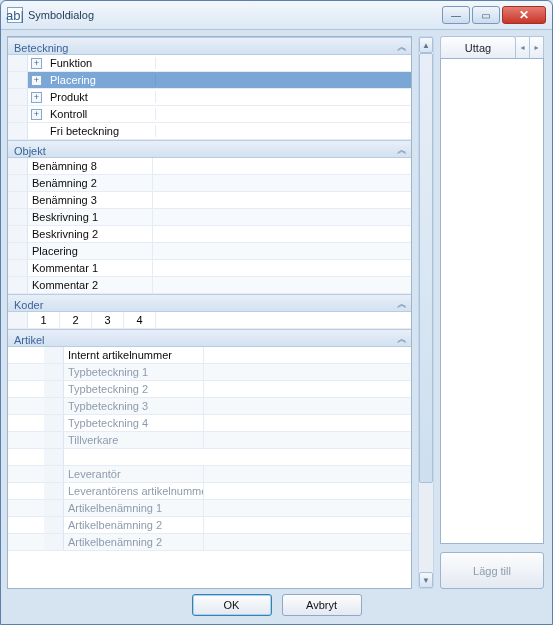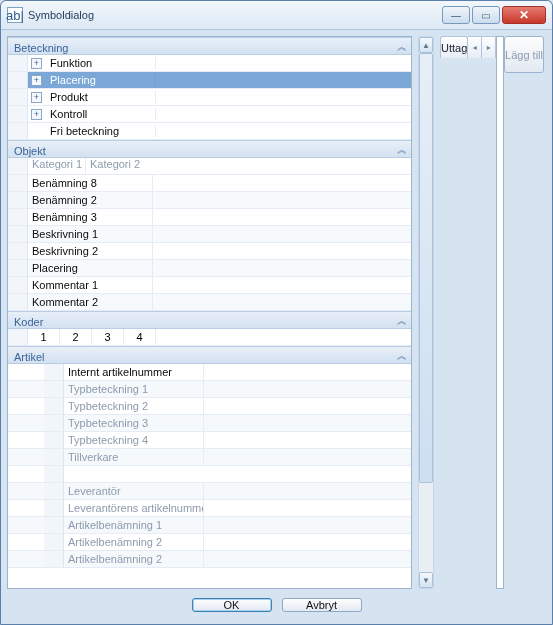--- a/index.html
+++ b/index.html
@@ -52,21 +52,21 @@
   
   .rightcol { width: 104px; display: flex; flex-direction: column; gap: 8px; margin-right: 8px;}
   .tabbar { height: 22px; display: flex; }
   .tab { flex:1; background: linear-gradient(#fdfdfd,#e8eef6); border: 1px solid #b2c5dc; border-bottom: none; border-radius: 3px 3px 0 0; display: flex; align-items: center; justify-content: center; color: #223; }
   .tabarrow { width: 14px; background: linear-gradient(#fdfdfd,#e8eef6); border:1px solid #b2c5dc; border-bottom:none; border-left:none; display:flex; align-items:center; justify-content:center; font-size:8px; color:#6785a6;}
   .rightpane { flex:1; background: #fff; border: 1px solid #9db4cf; }
   .addbtn { height: 37px; background: linear-gradient(#fdfdfd,#e3e9f2); border: 1px solid #9db4cf; border-radius: 3px; color: #8c9bad; display:flex; align-items:center; justify-content:center; }
 
   
   .bottom { height: 32px; display: flex; align-items: center; justify-content: center; gap: 10px; }
-  .btn { width: 80px; height: 14px; background: linear-gradient(#fdfdfd,#e3e9f2); border: 1px solid #8fa8c6; border-radius: 3px; display:flex; align-items:center; justify-content:center; color:#101010;}
+  .btn { width: 80px; height: 22px; background: linear-gradient(#fdfdfd,#e3e9f2); border: 1px solid #8fa8c6; border-radius: 3px; display:flex; align-items:center; justify-content:center; color:#101010;}
   .btn.default { border: 1px solid #3c7fb1; box-shadow: 0 0 0 1px #a7d1f0 inset; }
 
 </style>
 </head>
 <body>
 
 <div class="titlebar">
   <div class="title-icon">ab|</div>
   <div class="title-text">Symboldialog</div>
   <div class="win-controls">
@@ -113,25 +113,20 @@
           <div class="indent"></div>
           <div class="cell" style="width: 110px; border-right: 1px solid rgb(229, 236, 245);">Fri beteckning</div>
           <div class="cell" style="flex: 1 1 0%;"></div>
         </div>
       </div>
 
     <div class="section-head">
       <span>Objekt</span>
       <span class="chev">︽</span>
     </div>
-    <div class="col-head-row">
-      <div class="gutter"></div>
-      <div class="cell dim" style="width:58px;border-right:1px solid #e5ecf5;">Kategori 1</div>
-      <div class="cell dim" style="flex:1">Kategori 2</div>
-    </div>
     <div id="objekt-rows">
         <div class="obj-row">
           <div class="gutter"></div>
           <div class="cell half">Benämning 8</div>
           <div class="cell" style="flex: 1 1 0%;"></div>
         </div>
         <div class="obj-row stripe">
           <div class="gutter"></div>
           <div class="cell half">Benämning 2</div>
           <div class="cell" style="flex: 1 1 0%;"></div>
@@ -252,21 +247,21 @@
 
   <div class="scroll-col" style="height:553px;">
     <div class="up">▲</div>
     <div class="track">
         <div class="thumb"></div>
       </div>
     <div class="down">▼</div>
   </div>
 
   <div class="rightcol">
-    <div style="height:553px; display:flex; flex-direction:row;">
+    <div style="height:553px; display:flex; flex-direction:column;">
       <div class="tabbar">
         <div class="tab">Uttag</div>
         <div class="tabarrow">◂</div>
         <div class="tabarrow">▸</div>
       </div>
       <div class="rightpane" style="flex:1;"></div>
       <div style="height:8px;"></div>
       <div class="addbtn">Lägg till</div>
     </div>
   </div>

